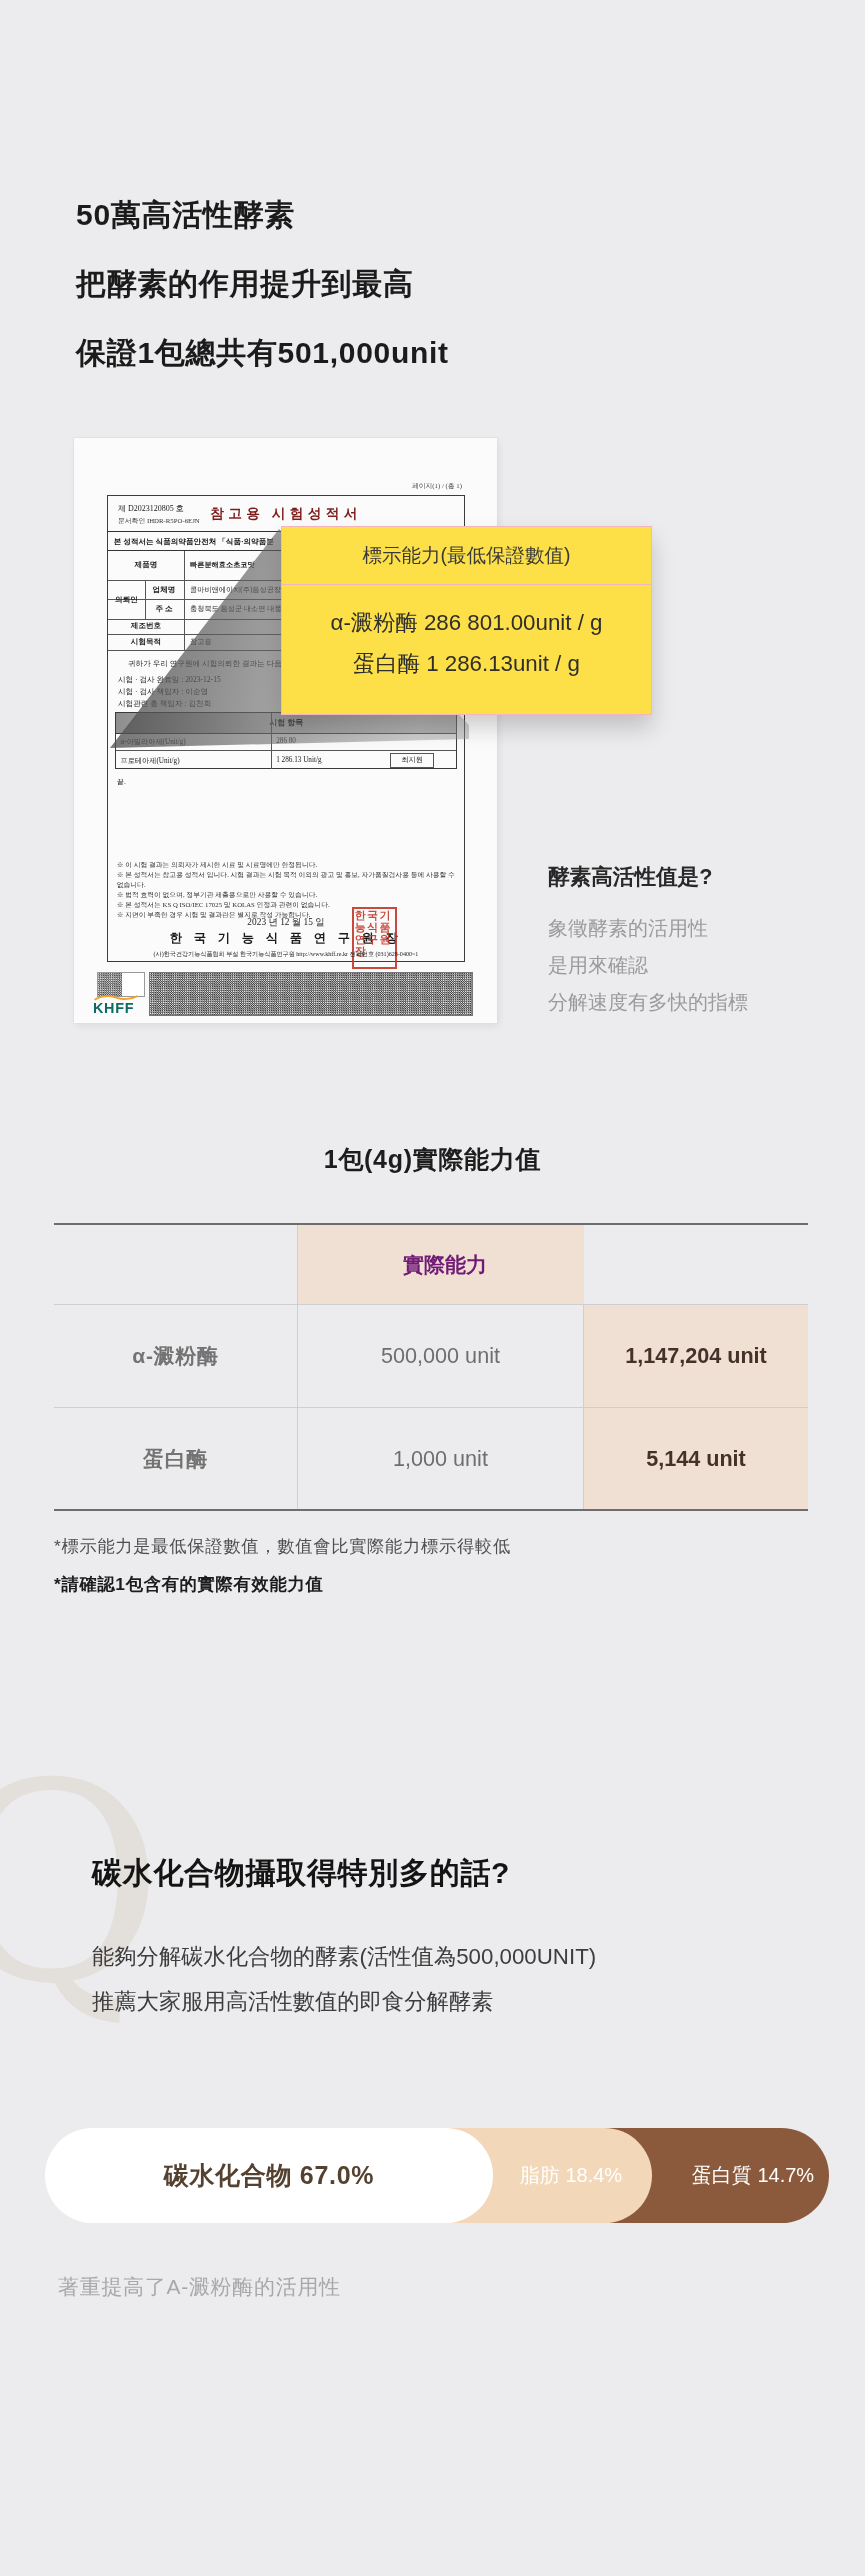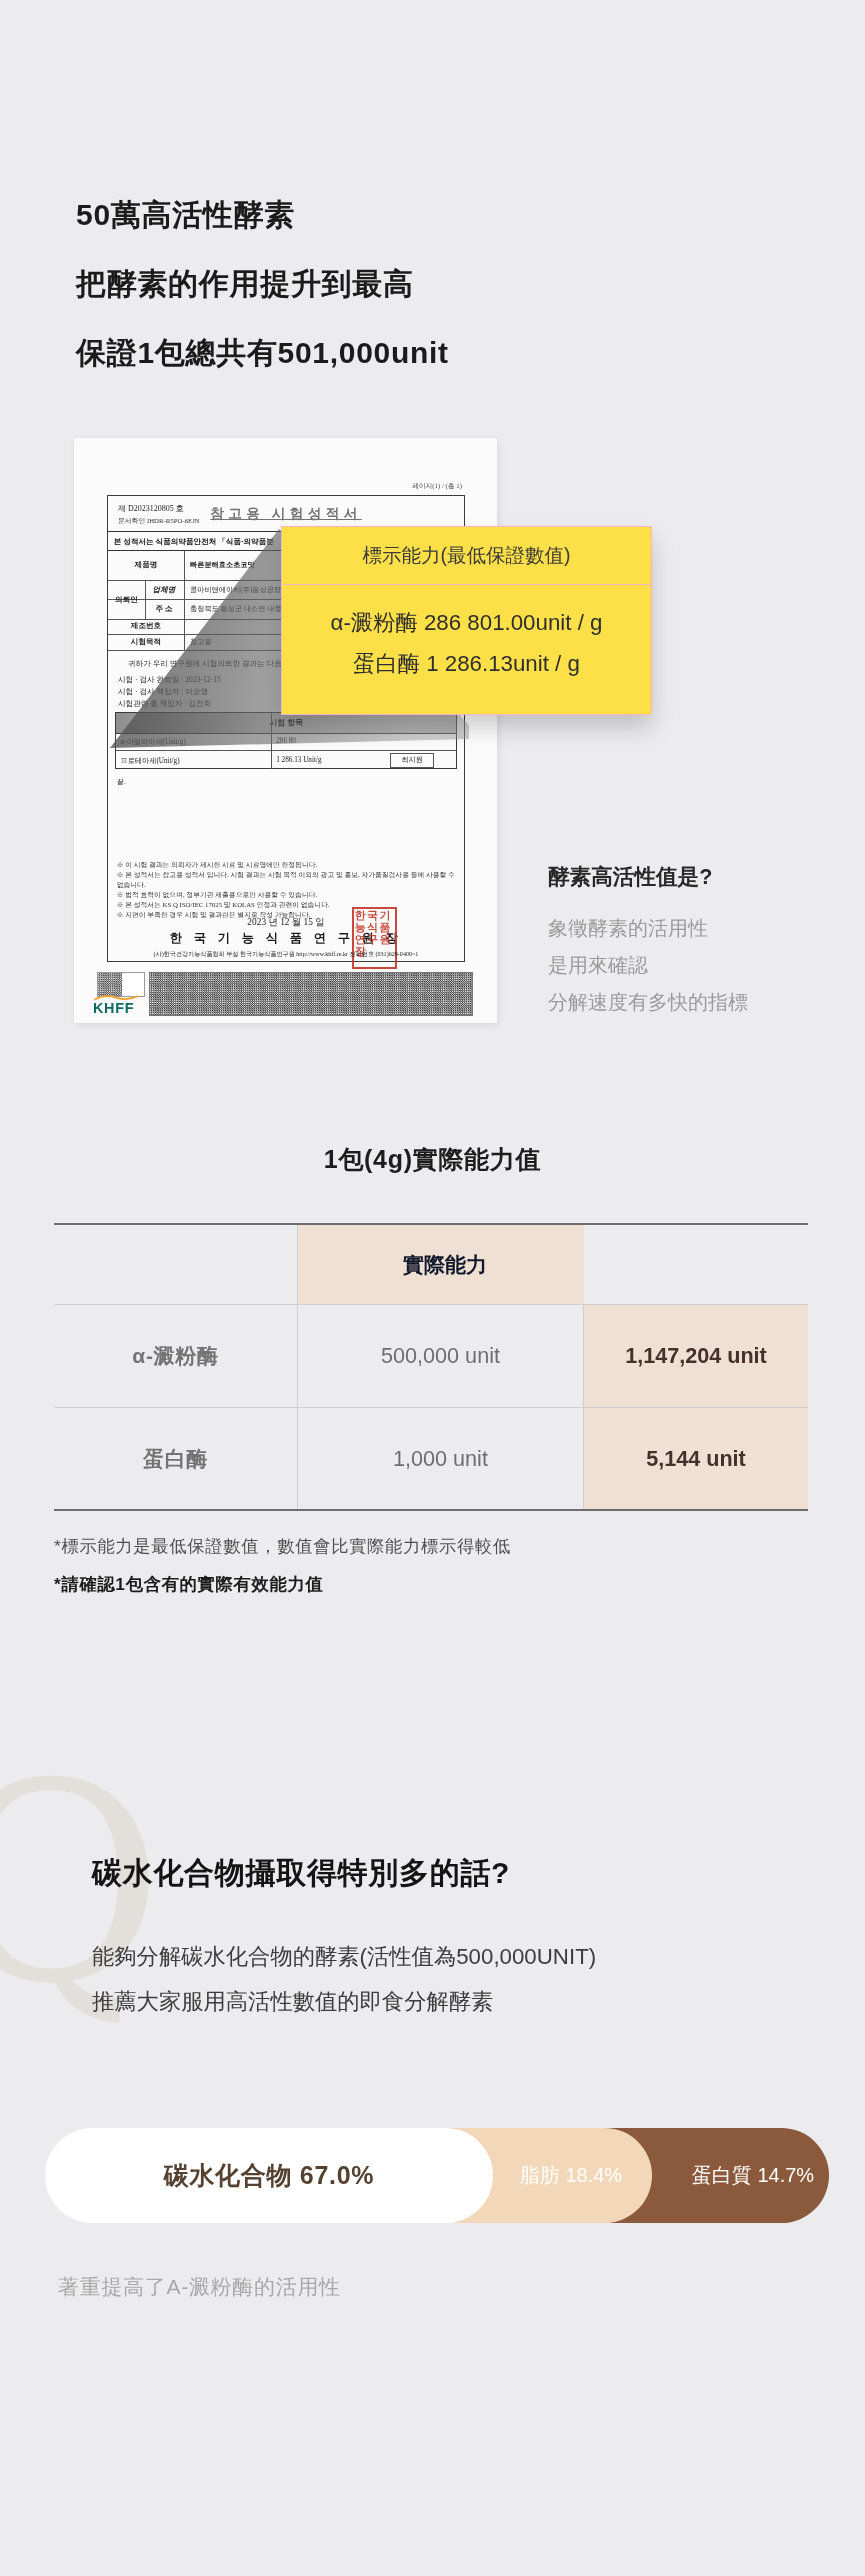--- a/index.html
+++ b/index.html
@@ -11,21 +11,21 @@
   .intro{left:76px;top:180px;font-size:30px;font-weight:600;color:#1b1b1b;line-height:69px;letter-spacing:0.7px;}
 
   
   .cert-card{left:74px;top:438px;width:423px;height:585px;background:#fbfbfb;
              box-shadow:0 0 0 0.7px #dfdfdf, 2.2px 2.9px 7.2px rgba(0,0,0,.07);}
   .cert-card *{font-family:"Liberation Serif", serif;}
   .page-label{right:35px;top:43px;font-size:6.8px;color:#444;}
   .doc-border{left:33px;top:57px;width:356px;height:465px;border:0.7px solid #3c3c3c;}
   .doc-no{left:10px;top:7.2px;font-size:8px;color:#222;}
   .doc-check{left:10px;top:19.5px;font-size:6.8px;color:#333;}
-  .doc-title{left:0;right:0;top:9.4px;text-align:center;font-size:13.7px;font-weight:700;letter-spacing:4.3px;color:#737373;text-decoration:underline;}
+  .doc-title{left:0;right:0;top:9.4px;text-align:center;font-size:13.7px;font-weight:700;letter-spacing:4.3px;color:#7f1d1d;}
   .notice-row{left:0;right:0;top:35px;height:19.5px;border-top:0.7px solid #333;border-bottom:0.7px solid #333;
               font-size:7.6px;font-weight:700;line-height:19.5px;padding-left:5.8px;color:#111;box-sizing:border-box;}
   .cert-line{background:#555;}
   .cell-label{font-size:7.6px;font-weight:600;color:#222;text-align:center;}
   .cell-val{font-size:7.2px;color:#222;}
   .res-table{left:7.2px;top:216px;width:342px;height:57px;border:0.7px solid #3a3a3a;box-sizing:border-box;}
   .res-head{left:0;right:0;top:0;height:19.5px;background:linear-gradient(90deg,#8e8e8e 0%,#d6d6d6 50%,#bfbfbf 100%);
             border-bottom:0.7px solid #3a3a3a;font-size:8px;font-weight:700;color:#101010;text-align:center;line-height:19.5px;}
   .res-row{font-size:7.2px;color:#222;}
   .disclaimers{left:8.7px;right:4.3px;top:364px;font-size:6.8px;line-height:10px;color:#2e2e2e;}
@@ -64,21 +64,21 @@
   .cap-table{left:54px;top:1223px;width:754px;border-top:2.2px solid #6d6d6d;border-bottom:2.2px solid #6d6d6d;}
   .cap-row{display:grid;grid-template-columns:244px 286px 224px;}
   .cap-row > div{display:flex;align-items:center;justify-content:center;}
   .cap-head{height:79px;border-bottom:0.7px solid #cfcfcf;}
   .cap-r1{height:102px;border-bottom:0.7px solid #cfcfcf;}
   .cap-r2{height:101px;}
   .cap-c1{border-right:0.7px solid #cfcfcf;font-size:21px;font-weight:700;color:#737373;letter-spacing:0.7px;}
   .cap-c2{border-right:0.7px solid #cfcfcf;font-size:21.6px;color:#6e6e6e;}
   .cap-c2.head{font-size:21.6px;color:#9b9b9b;}
   .cap-c3{background:#f0e0d4;font-size:21.6px;font-weight:700;color:#46302a;}
-  .cap-c3.head{font-size:21px;color:#0f172a;padding-left:8px;}
+  .cap-c3.head{font-size:21px;color:#701a75;padding-left:8px;}
   .cap-note1{left:54px;top:1534px;font-size:17.3px;color:#4f4f4f;letter-spacing:0.7px;}
   .cap-note2{left:54px;top:1572px;font-size:17.3px;font-weight:700;color:#1c1c1c;letter-spacing:0.7px;}
 
   
   .q-letter{left:-61px;top:1748px;font-family:"DejaVu Serif", serif;font-size:274px;line-height:1;color:#e3dfdb;z-index:1;}
   .question{left:92px;top:1853px;font-size:30px;font-weight:700;color:#141414;letter-spacing:0.7px;z-index:2;}
   .answers{left:92px;top:1934px;font-size:22.3px;color:#3d3d3d;line-height:45px;z-index:2;}
 
   
   .bar-wrap{left:45px;top:2128px;width:784px;height:95px;text-align:right;}
@@ -120,21 +120,21 @@
       <div class="abs cert-line" style="left:0;top:103px;width:355px;height:0.7px;"></div>
       <div class="abs cert-line" style="left:0;top:123px;width:355px;height:0.7px;"></div>
       <div class="abs cert-line" style="left:0;top:138px;width:355px;height:0.7px;"></div>
       <div class="abs cert-line" style="left:0;top:154px;width:355px;height:0.7px;"></div>
       <div class="abs cert-line" style="left:76px;top:55px;width:0.7px;height:99px;"></div>
       <div class="abs cert-line" style="left:37px;top:84px;width:0.7px;height:39px;"></div>
 
       <div class="abs cell-label" style="left:0;top:64px;width:76px;">제품명</div>
       <div class="abs cell-val" style="left:82px;top:64px;font-weight:700;">빠른분해효소초코맛</div>
       <div class="abs cell-label" style="left:0;top:99px;width:37px;">의뢰인</div>
-      <div class="abs cell-label" style="left:37px;top:89px;width:38px;font-style:italic;">업체명</div>
+      <div class="abs cell-label" style="left:37px;top:89px;width:38px;">업체명</div>
       <div class="abs cell-val" style="left:82px;top:89px;">콜마비앤에이치(주)음성공장</div>
       <div class="abs cell-label" style="left:37px;top:108px;width:38px;">주 소</div>
       <div class="abs cell-val" style="left:82px;top:108px;">충청북도 음성군 대소면 대풍산단1길 8</div>
       <div class="abs cell-label" style="left:0;top:125px;width:76px;">제조번호</div>
       <div class="abs cell-label" style="left:0;top:141px;width:76px;">시험목적</div>
       <div class="abs cell-val" style="left:82px;top:141px;">참고용</div>
 
       <div class="abs cell-val" style="left:20px;top:163px;font-size:7.6px;">귀하가 우리 연구원에 시험의뢰한 결과는 다음과</div>
       <div class="abs cell-val" style="left:10px;top:179px;font-size:7.6px;">시험 · 검사 완료일 : 2023-12-15</div>
       <div class="abs cell-val" style="left:10px;top:191px;font-size:7.6px;">시험 · 검사 책임자 : 이순영</div>

